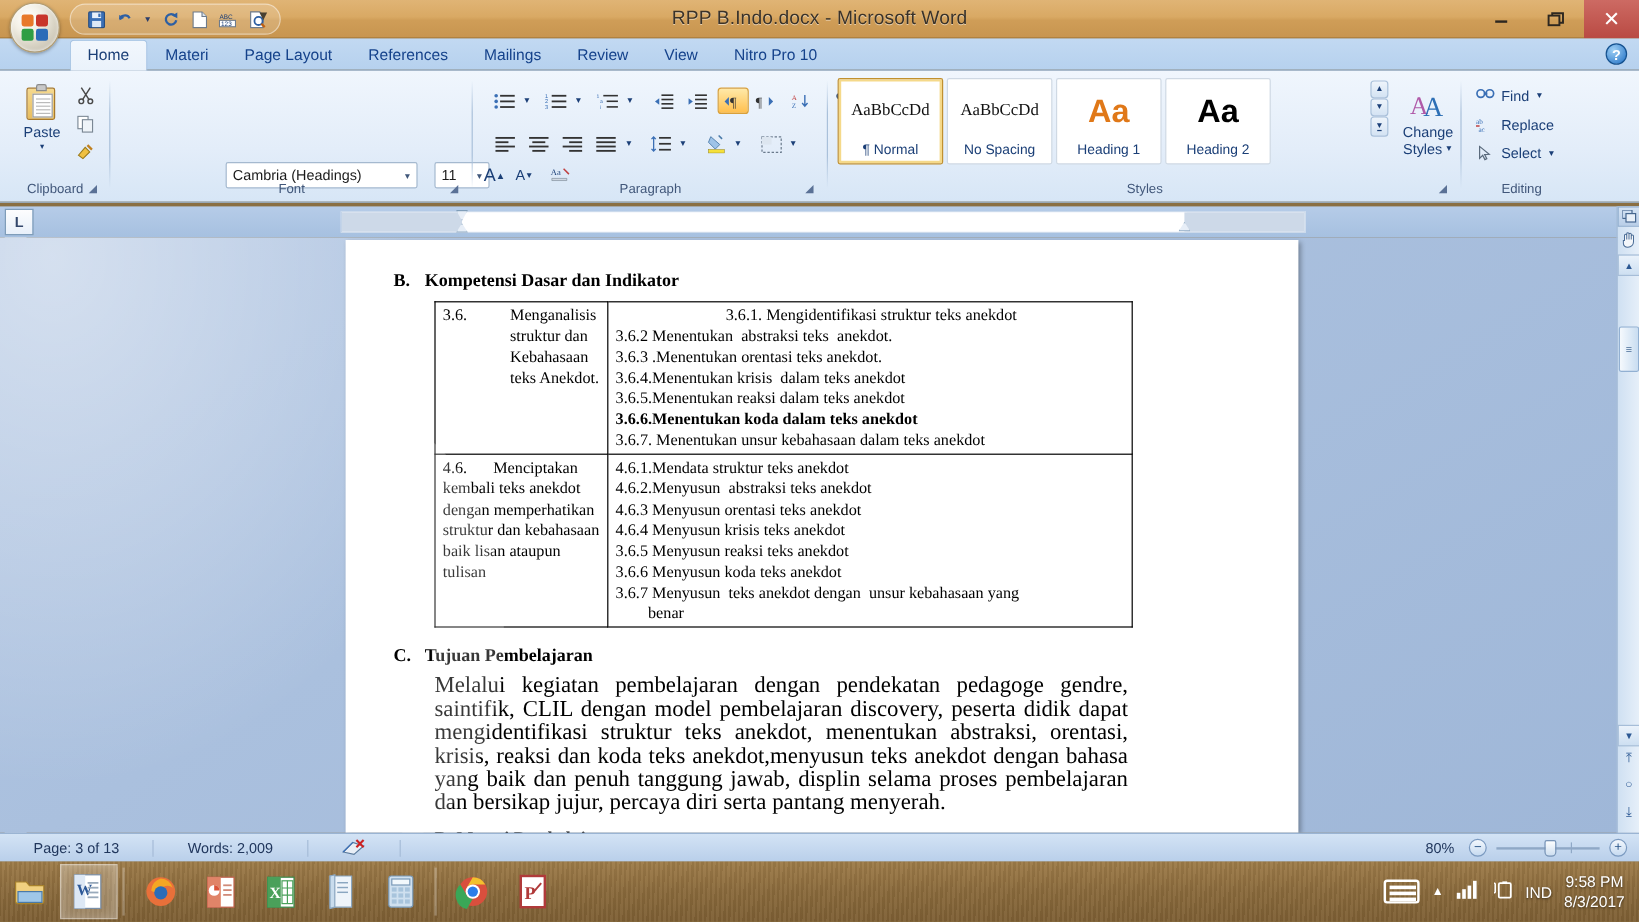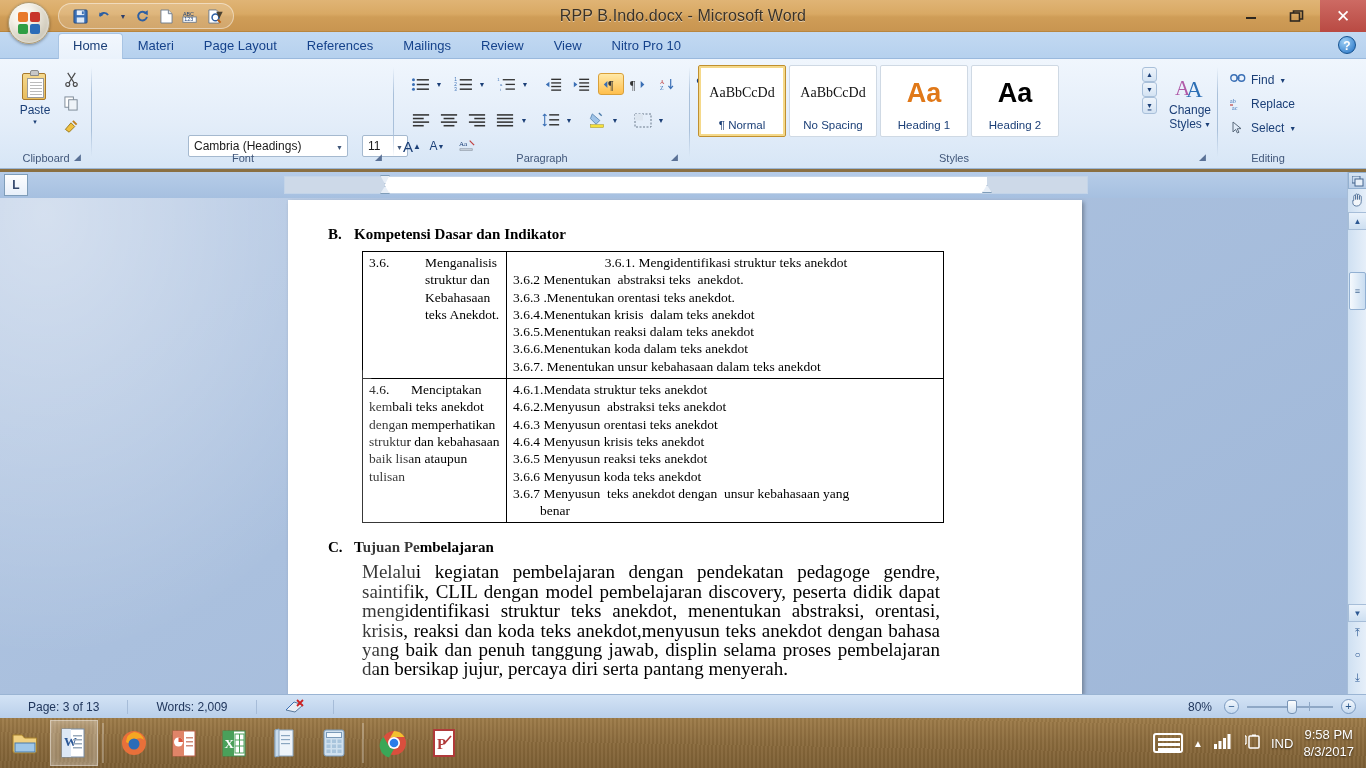--- a/index.html
+++ b/index.html
@@ -675,21 +675,21 @@
                   <span class="num">3.6.</span>
                   <span class="txt">Menganalisis struktur dan Kebahasaan teks Anekdot.</span>
                 </div>
               </td>
               <td>
                 <div style="white-space: pre; text-align: center;">3.6.1. Mengidentifikasi struktur teks anekdot</div>
                 <div style="white-space: pre;">3.6.2 Menentukan  abstraksi teks  anekdot.</div>
                 <div style="white-space: pre;">3.6.3 .Menentukan orentasi teks anekdot.</div>
                 <div style="white-space: pre;">3.6.4.Menentukan krisis  dalam teks anekdot</div>
                 <div style="white-space: pre;">3.6.5.Menentukan reaksi dalam teks anekdot</div>
-                <div style="white-space: pre;">3.6.6.Menentukan koda dalam teks anekdot</div>
+                <div style="white-space: pre; font-weight: bold;">3.6.6.Menentukan koda dalam teks anekdot</div>
                 <div style="white-space: pre;">3.6.7. Menentukan unsur kebahasaan dalam teks anekdot</div>
               </td>
             </tr>
             <tr>
               <td class="c1"><span class="num" style="display: inline-block; width: 42px;">4.6.</span><span>Menciptakan kembali teks anekdot dengan memperhatikan struktur dan kebahasaan baik lisan ataupun tulisan</span></td>
               <td>
                 <div style="white-space: pre;">4.6.1.Mendata struktur teks anekdot</div>
                 <div style="white-space: pre;">4.6.2.Menyusun  abstraksi teks anekdot</div>
                 <div style="white-space: pre;">4.6.3 Menyusun orentasi teks anekdot</div>
                 <div style="white-space: pre;">4.6.4 Menyusun krisis teks anekdot</div>

